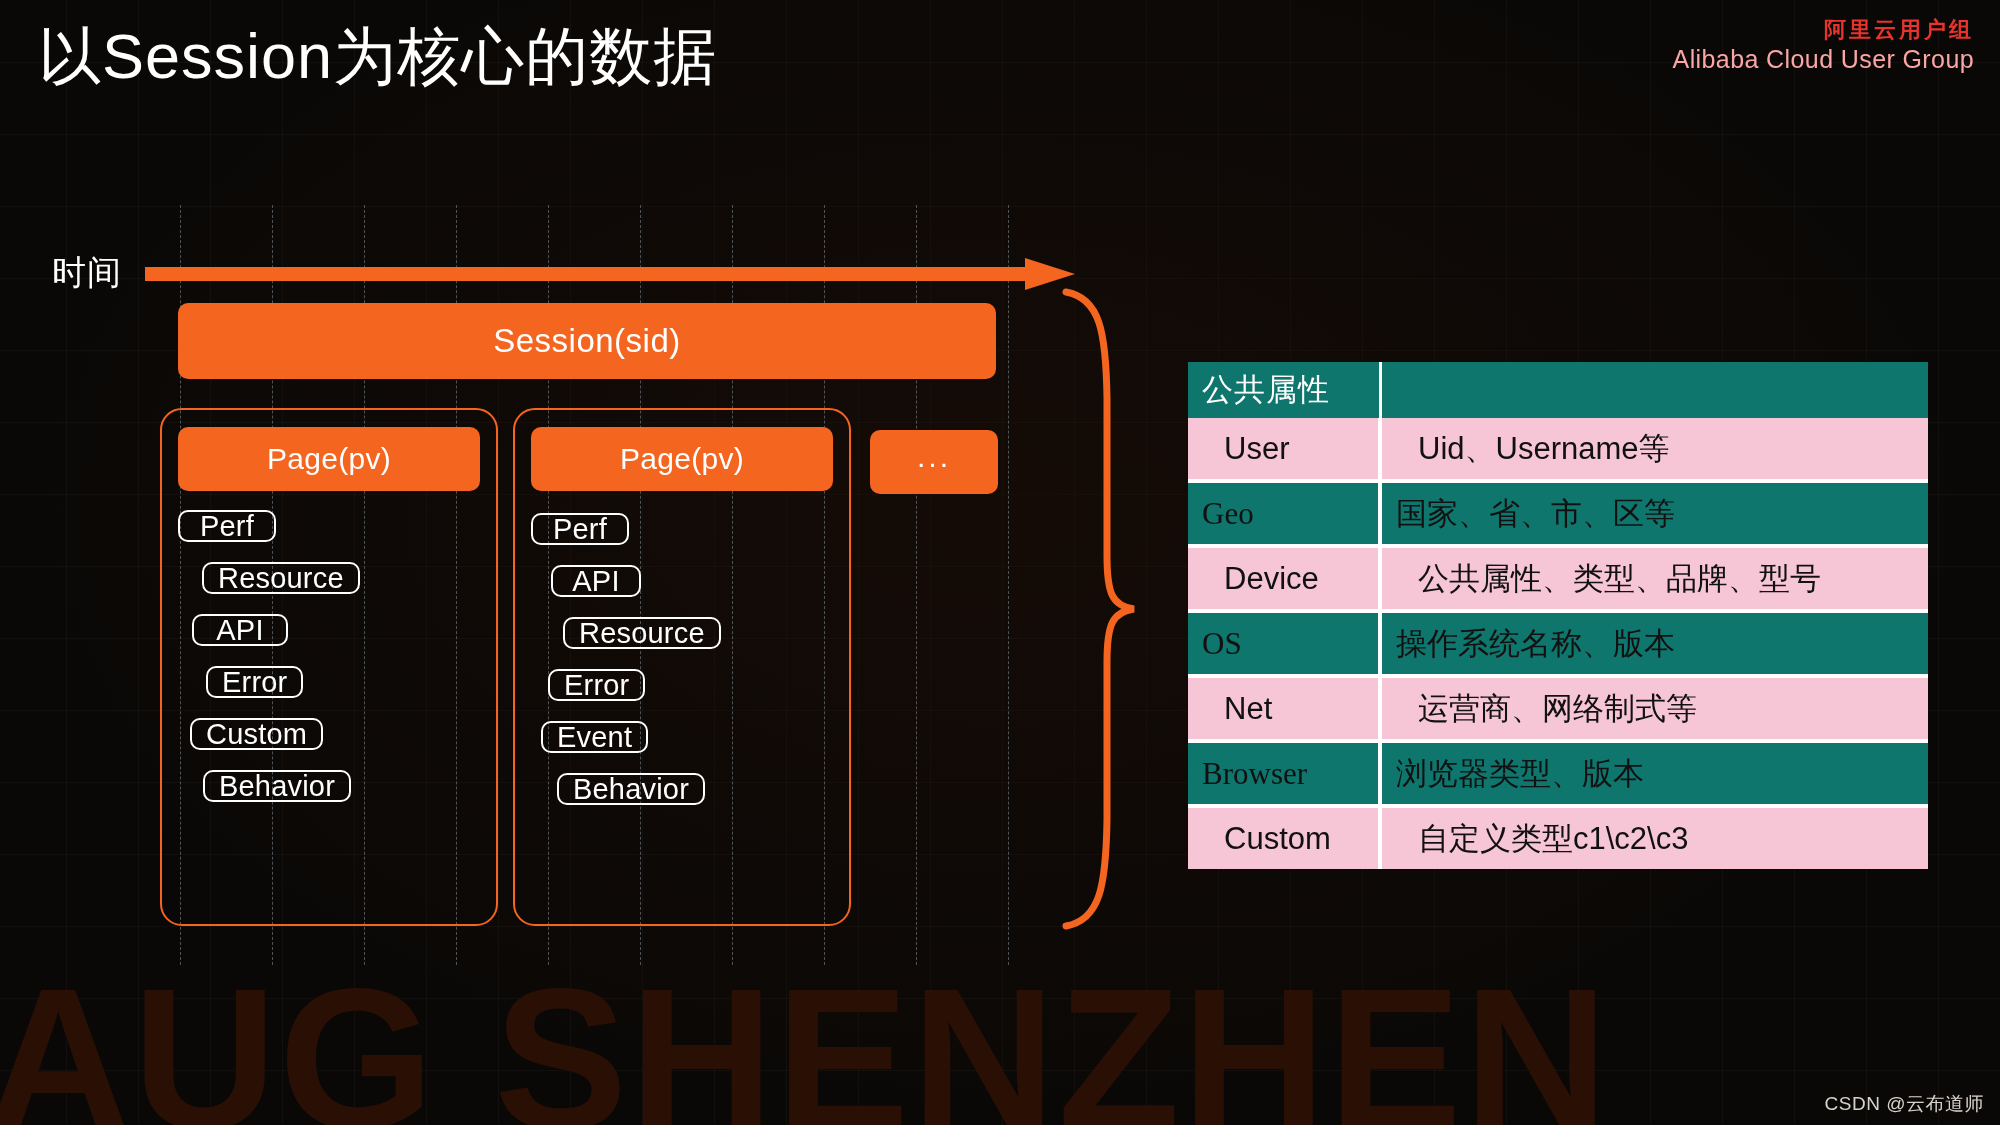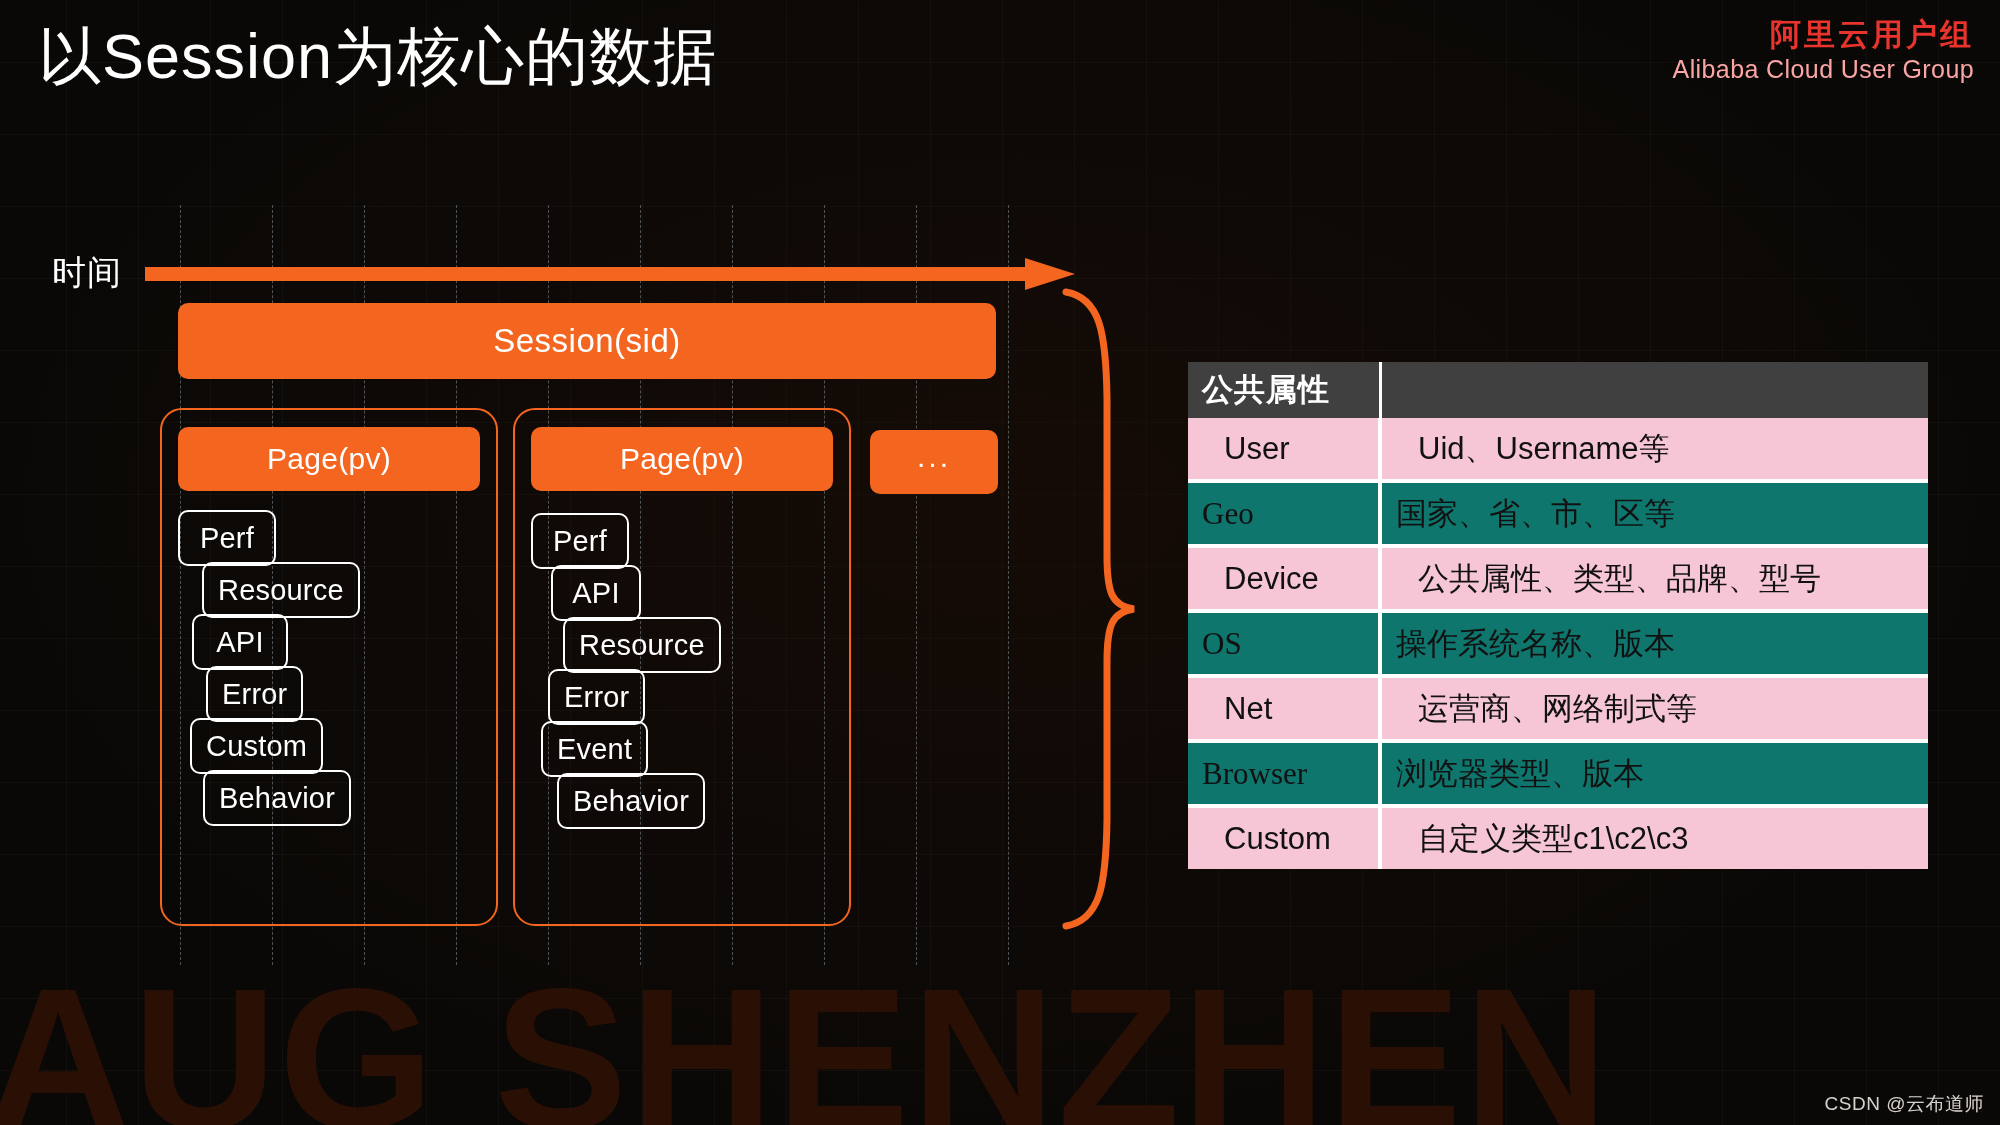--- a/index.html
+++ b/index.html
@@ -66,21 +66,21 @@
     white-space: nowrap;
   }
 
   
   #logo {
     position: absolute;
     right: 26px; top: 18px;
     text-align: right;
   }
   #logo .cn {
-    font-size: 31px;
+    font-size: 22px;
     font-weight: 700;
     color: #e8342c;
     letter-spacing: 3px;
     line-height: 1.12;
   }
   #logo .en {
     font-size: 25px;
     color: #fca5a5;
     letter-spacing: .4px;
     margin-top: 2px;
@@ -160,21 +160,21 @@
     font-size: 30px;
     letter-spacing: 3px;
     line-height: .5;
     padding-bottom: 12px;
     box-sizing: border-box;
   }
 
   
   .pill {
     position: absolute;
-    height: 56px;
+    height: 32px;
     border: 2px solid #ffffff;
     border-radius: 10px;
     box-sizing: border-box;
     display: flex; align-items: center; justify-content: center;
     color: #ffffff;
     font-size: 29px;
     letter-spacing: .2px;
     background: transparent;
     white-space: nowrap;
     padding: 0 14px;
@@ -199,24 +199,24 @@
     padding: 0 14px;
     height: 61px;
     vertical-align: middle;
     text-align: left;
     border: 0;
     font-weight: normal;
   }
   #attr-table col.c1 { width: 192px; }
   #attr-table col.c2 { width: 548px; }
   #attr-table thead th {
-    background: #404040;
+    background: #0f766e;
     color: #ffffff;
     font-size: 31px;
-    font-weight: 700;
+    font-weight: 400;
     letter-spacing: 1px;
     height: 56px;
   }
   #attr-table thead th.head-sep {
     border-left: 3px solid #ffffff;
   }
   #attr-table tbody td {
     color: #111111;
     font-size: 31px;
   }

